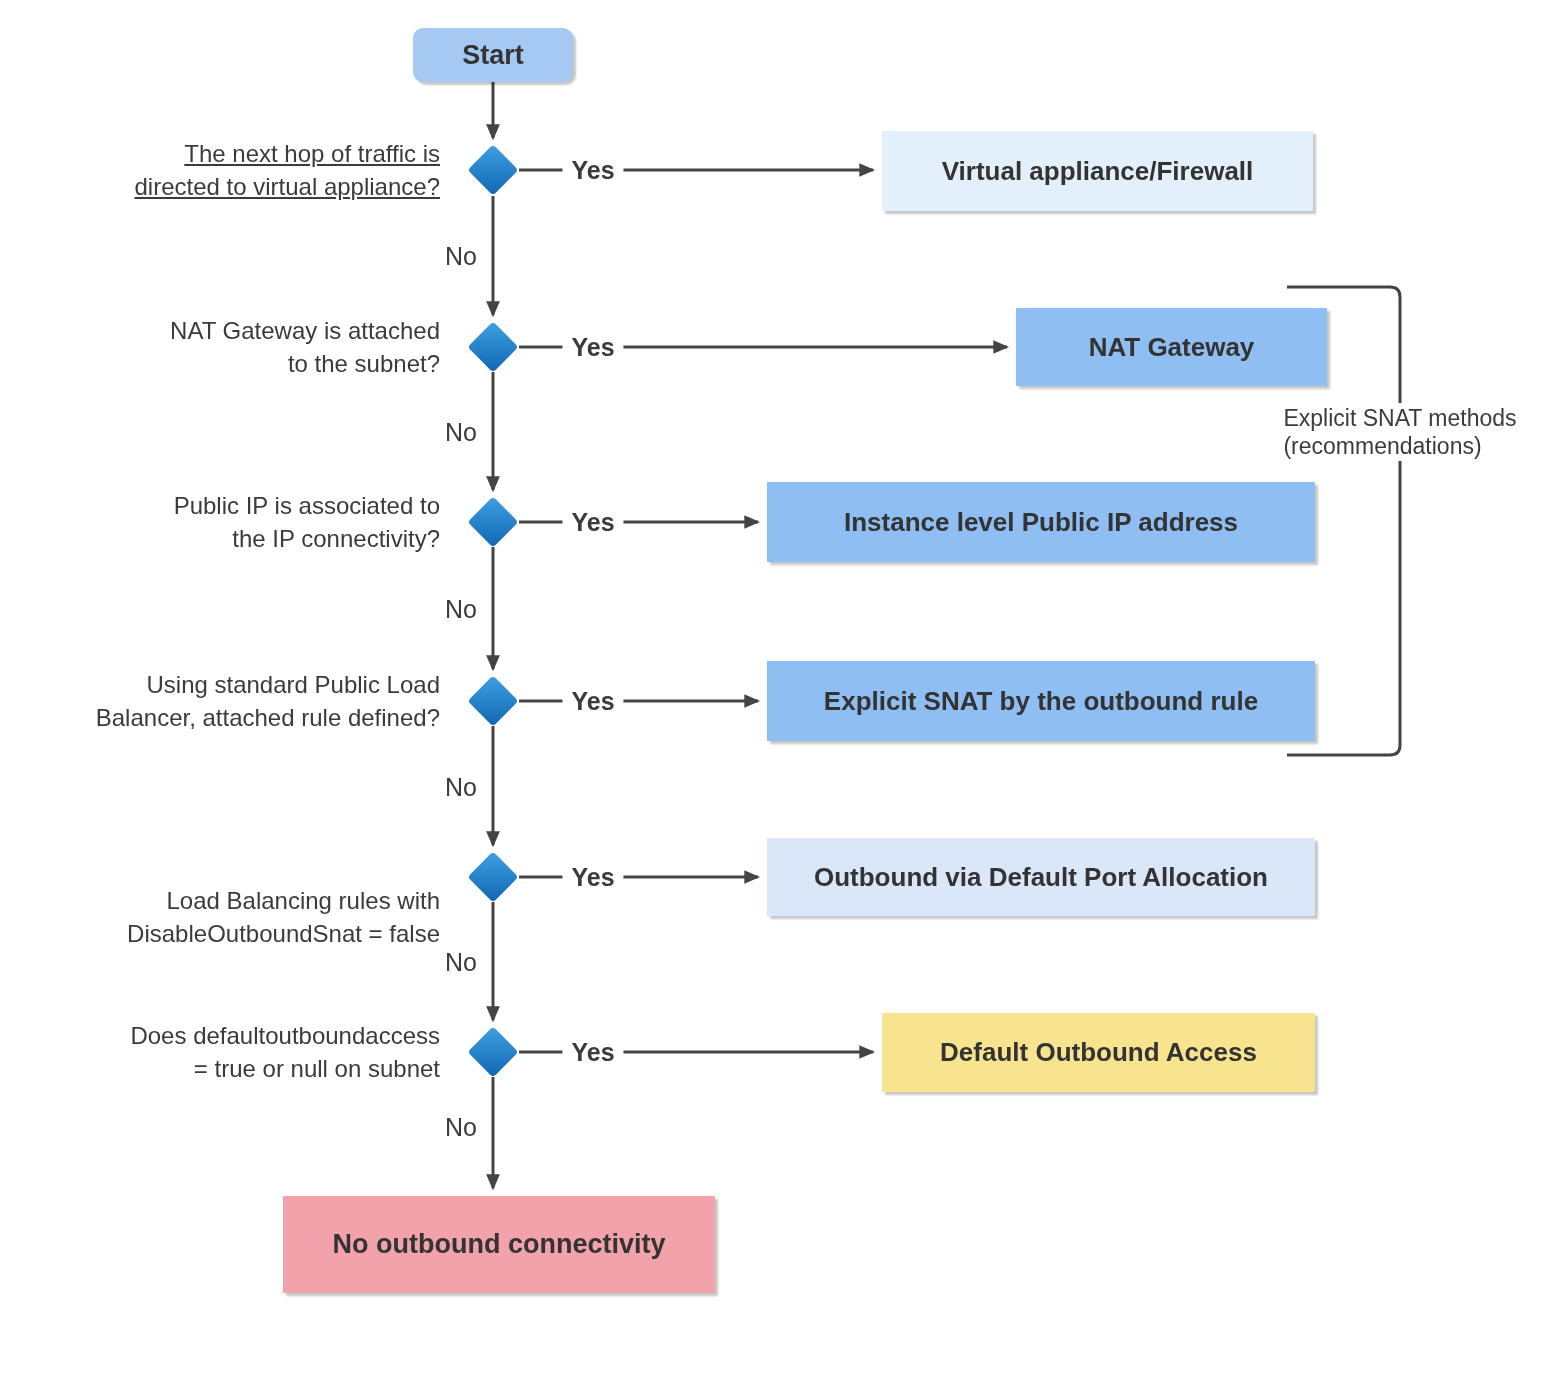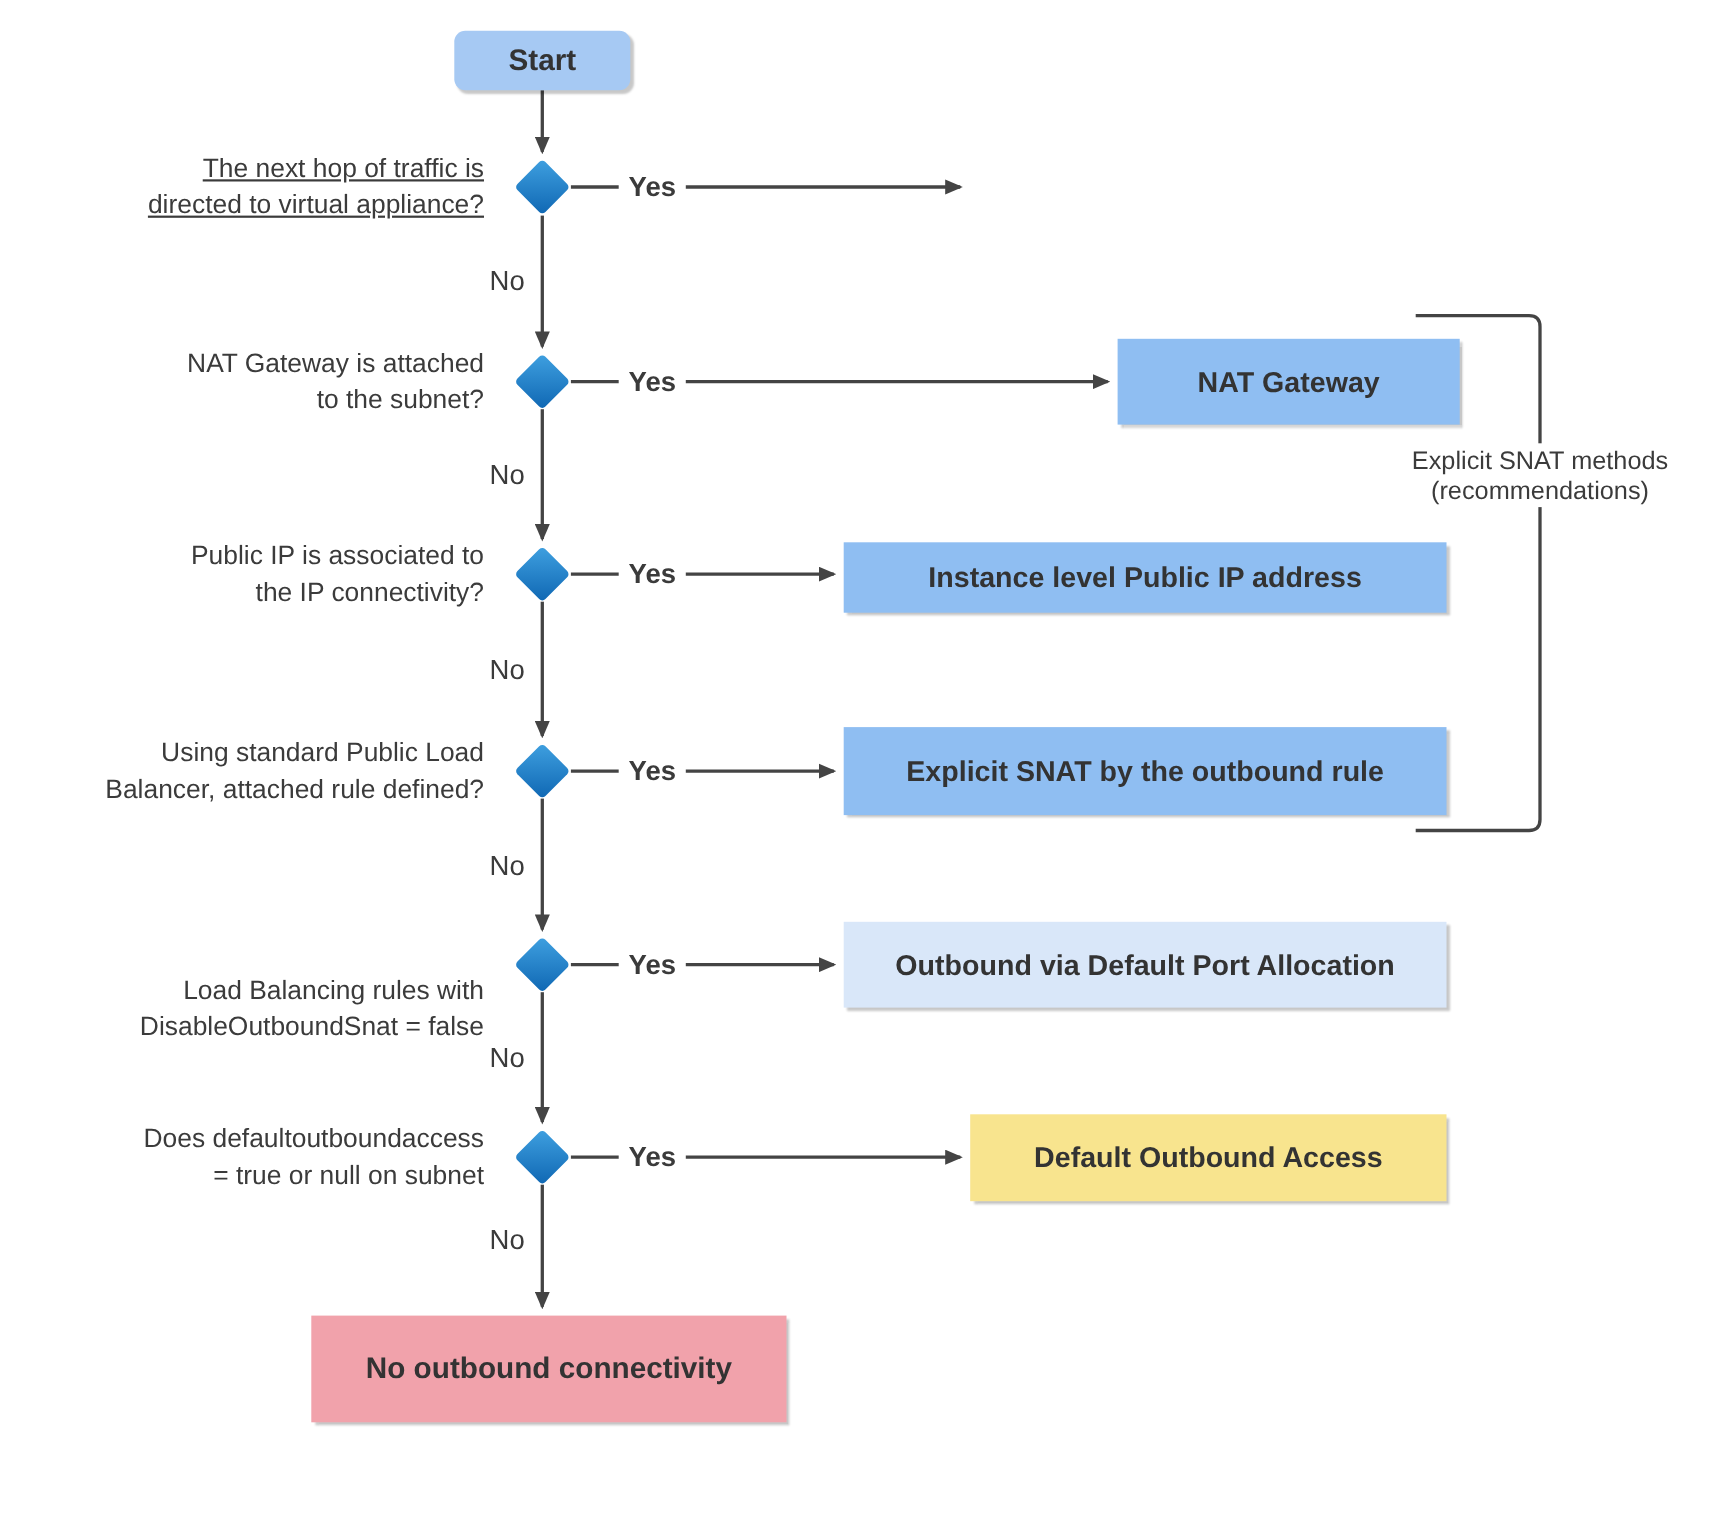--- a/index.html
+++ b/index.html
@@ -75,21 +75,20 @@
   .box.blue       { background: var(--outcome-blue, #8fbef2); }
   .box.pale-blue  { background: var(--outcome-pale-blue, #d9e7f9); }
   .box.yellow     { background: var(--outcome-yellow, #f8e48e); }
   .box.red        { background: var(--outcome-red, #f1a2ab); font-size: 27px; }
 
   .bracket-note {
     position: absolute;
     left: 1400px; top: 403px;
     transform: translateX(-50%);
     background: #ffffff;
-    text-align: center;
     font-size: 23px;
     line-height: 28px;
     padding: 1px 4px;
     white-space: nowrap;
     color: var(--text-color, #3b3b3b);
   }
 </style>
 </head>
 <body>
 
@@ -161,22 +160,23 @@
   <div class="lbl yes" style="left:593px; top:877px;">Yes</div>
   <div class="lbl yes" style="left:593px; top:1052px;">Yes</div>
 
   <div class="lbl no" style="top:256px;">No</div>
   <div class="lbl no" style="top:432px;">No</div>
   <div class="lbl no" style="top:609px;">No</div>
   <div class="lbl no" style="top:787px;">No</div>
   <div class="lbl no" style="top:962px;">No</div>
   <div class="lbl no" style="top:1127px;">No</div>
 
+  <div class="box light-blue" style="left:882px;  top:131px;  width:431px; height:80px;">Virtual appliance/Firewall</div>
   <div class="box blue" style="left:1016px; top:308px;  width:311px; height:78px;">NAT Gateway</div>
-  <div class="box blue" style="left:767px;  top:493px;  width:548px; height:64px;">Instance level Public IP address</div>
+  <div class="box blue" style="left:767px;  top:482px;  width:548px; height:80px;">Instance level Public IP address</div>
   <div class="box blue" style="left:767px;  top:661px;  width:548px; height:80px;">Explicit SNAT by the outbound rule</div>
   <div class="box pale-blue" style="left:767px;  top:838px;  width:548px; height:78px;">Outbound via Default Port Allocation</div>
   <div class="box yellow" style="left:882px;  top:1013px; width:433px; height:79px;">Default Outbound Access</div>
   <div class="box red" style="left:283px;  top:1196px; width:432px; height:97px;">No outbound connectivity</div>
 
   <div class="bracket-note">
     <div>Explicit SNAT methods</div>
     <div>(recommendations)</div>
   </div>
 

